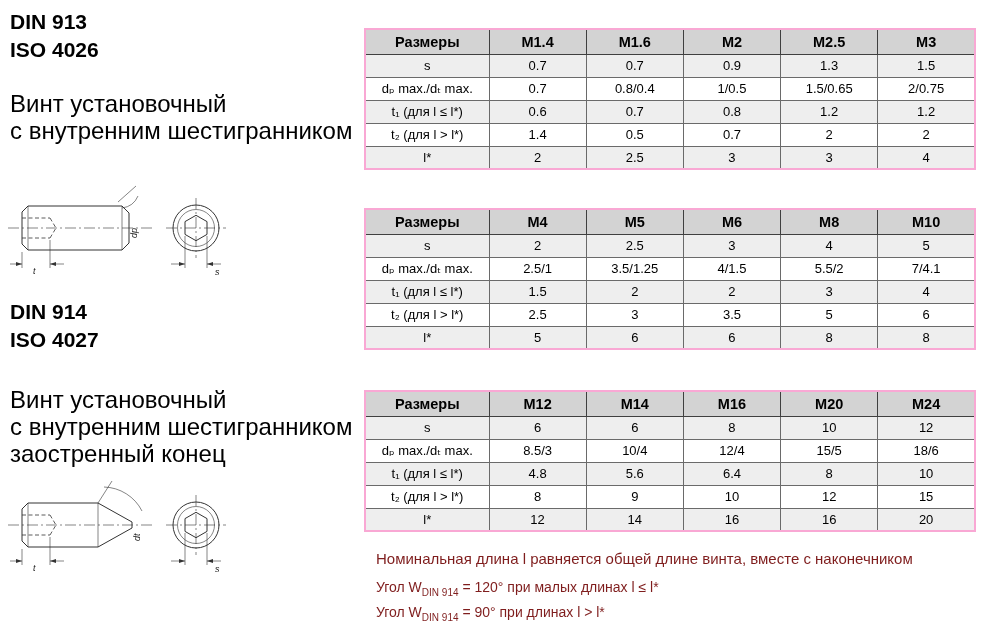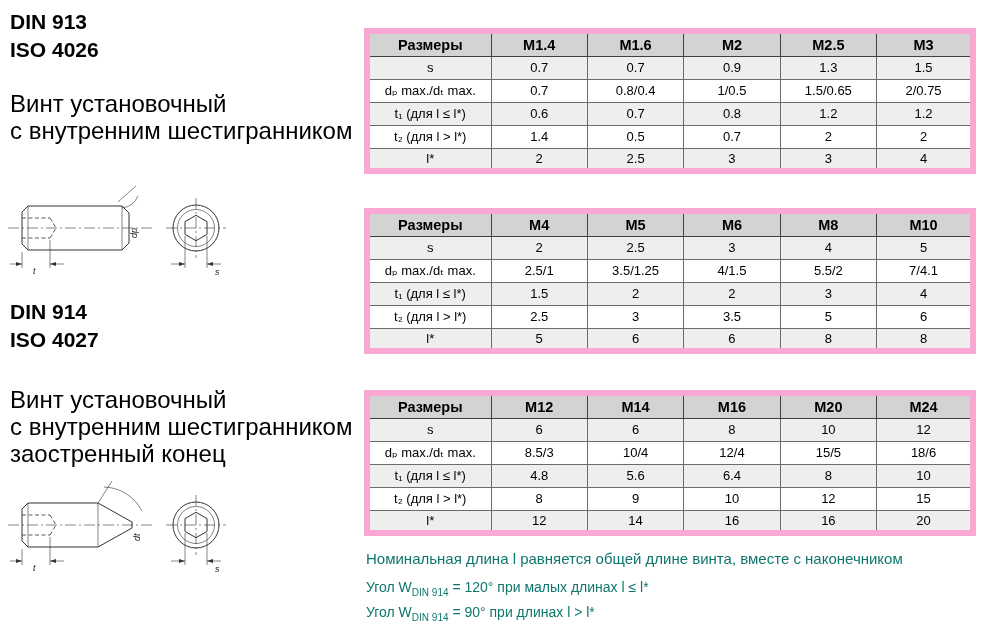--- a/index.html
+++ b/index.html
@@ -12,35 +12,35 @@
 
   .desc { position: absolute; left: 10px; }
   .desc div { font-size: 24px; line-height: 27px; }
 
   .drawing { position: absolute; }
   .drawing text { font-family: "Liberation Sans", "DejaVu Sans", sans-serif; font-style: italic; }
 
   table.spec {
     position: absolute; left: 364px; width: 612px;
     border-collapse: collapse; table-layout: fixed;
-    font-size: 13px; border: 6px solid #f9a8d4;
+    font-size: 13px; border: 2px solid #f9a8d4;
   }
   table.spec col.col-label { width: 124px; }
   table.spec th, table.spec td {
     border: 1px solid #6a6a6a; text-align: center; vertical-align: middle;
     padding: 1px 3px; height: 23px; overflow: hidden; white-space: nowrap;
   }
   table.spec thead th {
     background: #d3d3d3; font-weight: bold; font-size: 14.5px;
     height: 25px; border-color: #3f3f3f;
   }
   table.spec tbody tr:nth-child(odd) td { background: #eeeeee; }
   table.spec tbody tr:nth-child(even) td { background: #ffffff; }
 
-  .note { position: absolute; left: 366px; font-size: 15px; color: #0f766e; }
+  .note { position: absolute; left: 376px; font-size: 15px; color: #7f1d1d; }
   .note.small { font-size: 14px; }
   .note sub { font-size: 10px; }
 </style>
 </head>
 <body>
 
 <div class="page">
 
   <div class="std-block" style="top:8px">
     <div class="std-title">DIN 913</div>

